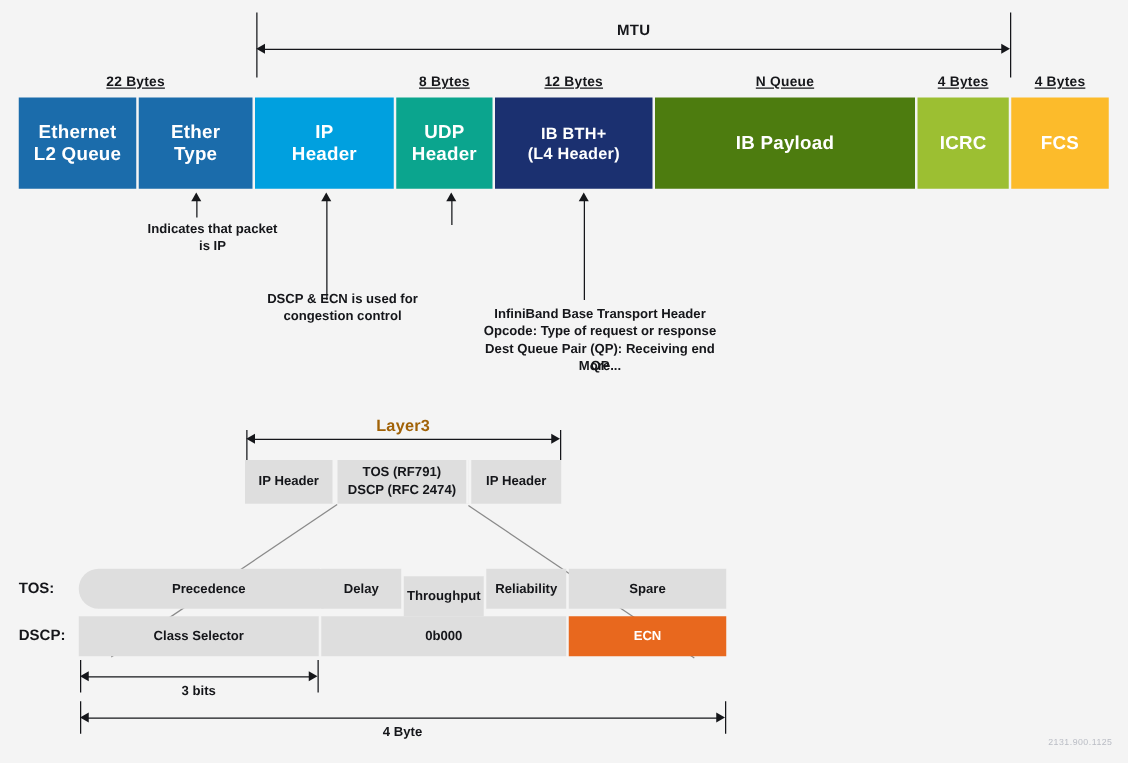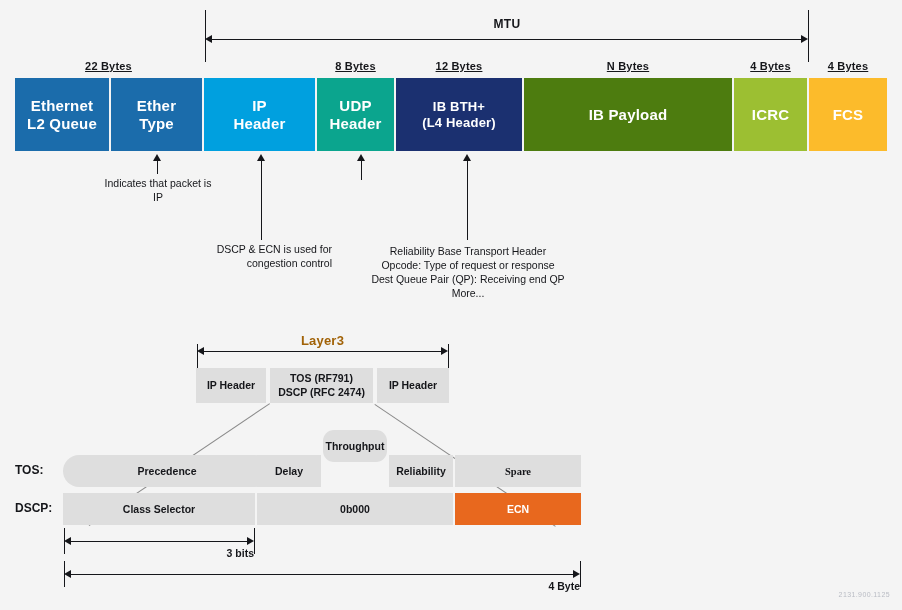--- a/index.html
+++ b/index.html
@@ -41,22 +41,22 @@
     box-sizing:border-box;
   }
   .pkt.small{font-size:13px;}
 
   
   .leader{position:absolute;width:1px;background:#15161a;}
   .leader-head{position:absolute;width:0;height:0;
     border-left:4px solid transparent;border-right:4px solid transparent;
     border-bottom:7px solid #15161a;}
   .note{
-    position:absolute;font-size:10.5px;font-weight:normal;
-    line-height:1.38;text-align:center;color:#15161a;
+    position:absolute;font-size:10.5px;font-weight:bold;
+    line-height:1.38;text-align:center;color:#15161a;margin-left:12px;
   }
 
   
   .l3-label{
     position:absolute;font-size:13px;font-weight:bold;color:#a16207;
     text-align:center;letter-spacing:.2px;
   }
   .l3cell{
     position:absolute;top:368px;height:35px;
     background:#dedede;border-right:2px solid #f4f4f4;
@@ -74,21 +74,21 @@
     position:absolute;height:32px;
     background:#dedede;
     display:flex;align-items:center;justify-content:center;
     text-align:center;font-size:10.5px;font-weight:bold;
     color:#15161a;box-sizing:border-box;
   }
   .cell.accent{color:#fff;}
 
   .dimlabel{
     position:absolute;font-size:10.5px;font-weight:bold;
-    color:#15161a;text-align:right;
+    color:#15161a;text-align:center;
   }
   .corner{
     position:absolute;right:12px;bottom:12px;
     font-size:7px;color:#b9bcc4;letter-spacing:.4px;
     font-family:"Liberation Sans",sans-serif;
   }
 </style>
 </head>
 <body>
 
@@ -98,21 +98,21 @@
   <div class="tick" style="left:205px;top:10px;height:52px;"></div>
   <div class="tick" style="left:808px;top:10px;height:52px;"></div>
   <div class="arrowline" style="left:208px;top:39px;width:597px;"></div>
   <div class="arrowhead ah-left" style="left:205px;top:35px;"></div>
   <div class="arrowhead ah-right" style="left:801px;top:35px;"></div>
 
   <div class="bytecap" style="left:15px;top:60px;width:187px;">22 Bytes</div>
   <div class="bytecap" style="left:204px;top:60px;width:111px;margin-top:45px;">20 Bytes</div>
   <div class="bytecap" style="left:317px;top:60px;width:77px;">8 Bytes</div>
   <div class="bytecap" style="left:396px;top:60px;width:126px;">12 Bytes</div>
-  <div class="bytecap" style="left:524px;top:60px;width:208px;">N Bytes</div>
+  <div class="bytecap" style="left:524px;top:60px;width:208px;">N Queue</div>
   <div class="bytecap" style="left:734px;top:60px;width:73px;">4 Bytes</div>
   <div class="bytecap" style="left:809px;top:60px;width:78px;">4 Bytes</div>
 
   <div class="pkt" style="left:15px;width:94px;background:#1b6cab;">
     <span>
       <span>Ethernet</span><br>
       <span>L2 Queue</span>
     </span>
   </div>
   <div class="pkt" style="left:111px;width:91px;background:#1b6cab;">
@@ -148,28 +148,28 @@
   <div class="pkt" style="left:809px;width:78px;background:#fcbb2b;">
     <span>FCS</span>
   </div>
 
   <div class="leader-head" style="left:153px;top:154px;"></div>
   <div class="leader" style="left:157px;top:160px;height:14px;"></div>
   <div class="note" style="left:104px;top:176px;width:108px;">Indicates that packet is IP</div>
 
   <div class="leader-head" style="left:257px;top:154px;"></div>
   <div class="leader" style="left:261px;top:160px;height:80px;"></div>
-  <div class="note" style="left:192px;top:242px;width:140px;text-align:right;">DSCP &amp; ECN is used for congestion control</div>
+  <div class="note" style="left:192px;top:232px;width:140px;">DSCP &amp; ECN is used for congestion control</div>
 
   <div class="leader-head" style="left:357px;top:154px;"></div>
   <div class="leader" style="left:361px;top:160px;height:20px;"></div>
 
   <div class="leader-head" style="left:463px;top:154px;"></div>
   <div class="leader" style="left:467px;top:160px;height:80px;"></div>
-  <div class="note" style="left:370px;top:244px;width:196px;">Reliability Base Transport Header</div>
+  <div class="note" style="left:370px;top:244px;width:196px;">InfiniBand Base Transport Header</div>
   <div class="note" style="left:370px;top:258px;width:196px;">Opcode: Type of request or response</div>
   <div class="note" style="left:370px;top:272px;width:196px;">Dest Queue Pair (QP): Receiving end QP</div>
   <div class="note" style="left:370px;top:286px;width:196px;">More...</div>
 
   <div class="l3-label" style="left:196px;top:333px;width:253px;">Layer3</div>
   <div class="tick" style="left:197px;top:344px;height:24px;"></div>
   <div class="tick" style="left:448px;top:344px;height:24px;"></div>
   <div class="arrowline" style="left:200px;top:351px;width:245px;"></div>
   <div class="arrowhead ah-left" style="left:197px;top:347px;"></div>
   <div class="arrowhead ah-right" style="left:441px;top:347px;"></div>
@@ -190,27 +190,27 @@
   <div class="conn" style="left:270px;top:404px;width:218px;transform:rotate(146deg);"></div>
   <div class="conn" style="left:375px;top:404px;width:218px;transform:rotate(34deg);"></div>
 
   <div class="rowlabel" style="left:15px;top:463px;">TOS:</div>
   <div class="cell" style="left:63px;top:455px;width:208px;border-radius:16px;">
     <span>Precedence</span>
     </div>
   <div class="cell" style="left:257px;top:455px;width:64px;">
     <span>Delay</span>
     </div>
-  <div class="cell" style="left:323px;top:430px;width:64px;border-radius:11px;">
+  <div class="cell" style="left:323px;top:461px;width:64px;">
     <span>Throughput</span>
     </div>
   <div class="cell" style="left:389px;top:455px;width:64px;">
     <span>Reliability</span>
     </div>
-  <div class="cell" style="left:455px;top:455px;width:126px;font-family:Liberation Serif, serif;">
+  <div class="cell" style="left:455px;top:455px;width:126px;">
     <span>Spare</span>
     </div>
 
   <div class="rowlabel" style="left:15px;top:501px;">DSCP:</div>
   <div class="cell" style="left:63px;top:493px;width:192px;background:#dedede;">
     <span>Class Selector</span>
     </div>
   <div class="cell" style="left:257px;top:493px;width:196px;background:#dedede;">
     <span>0b000</span>
     </div>

